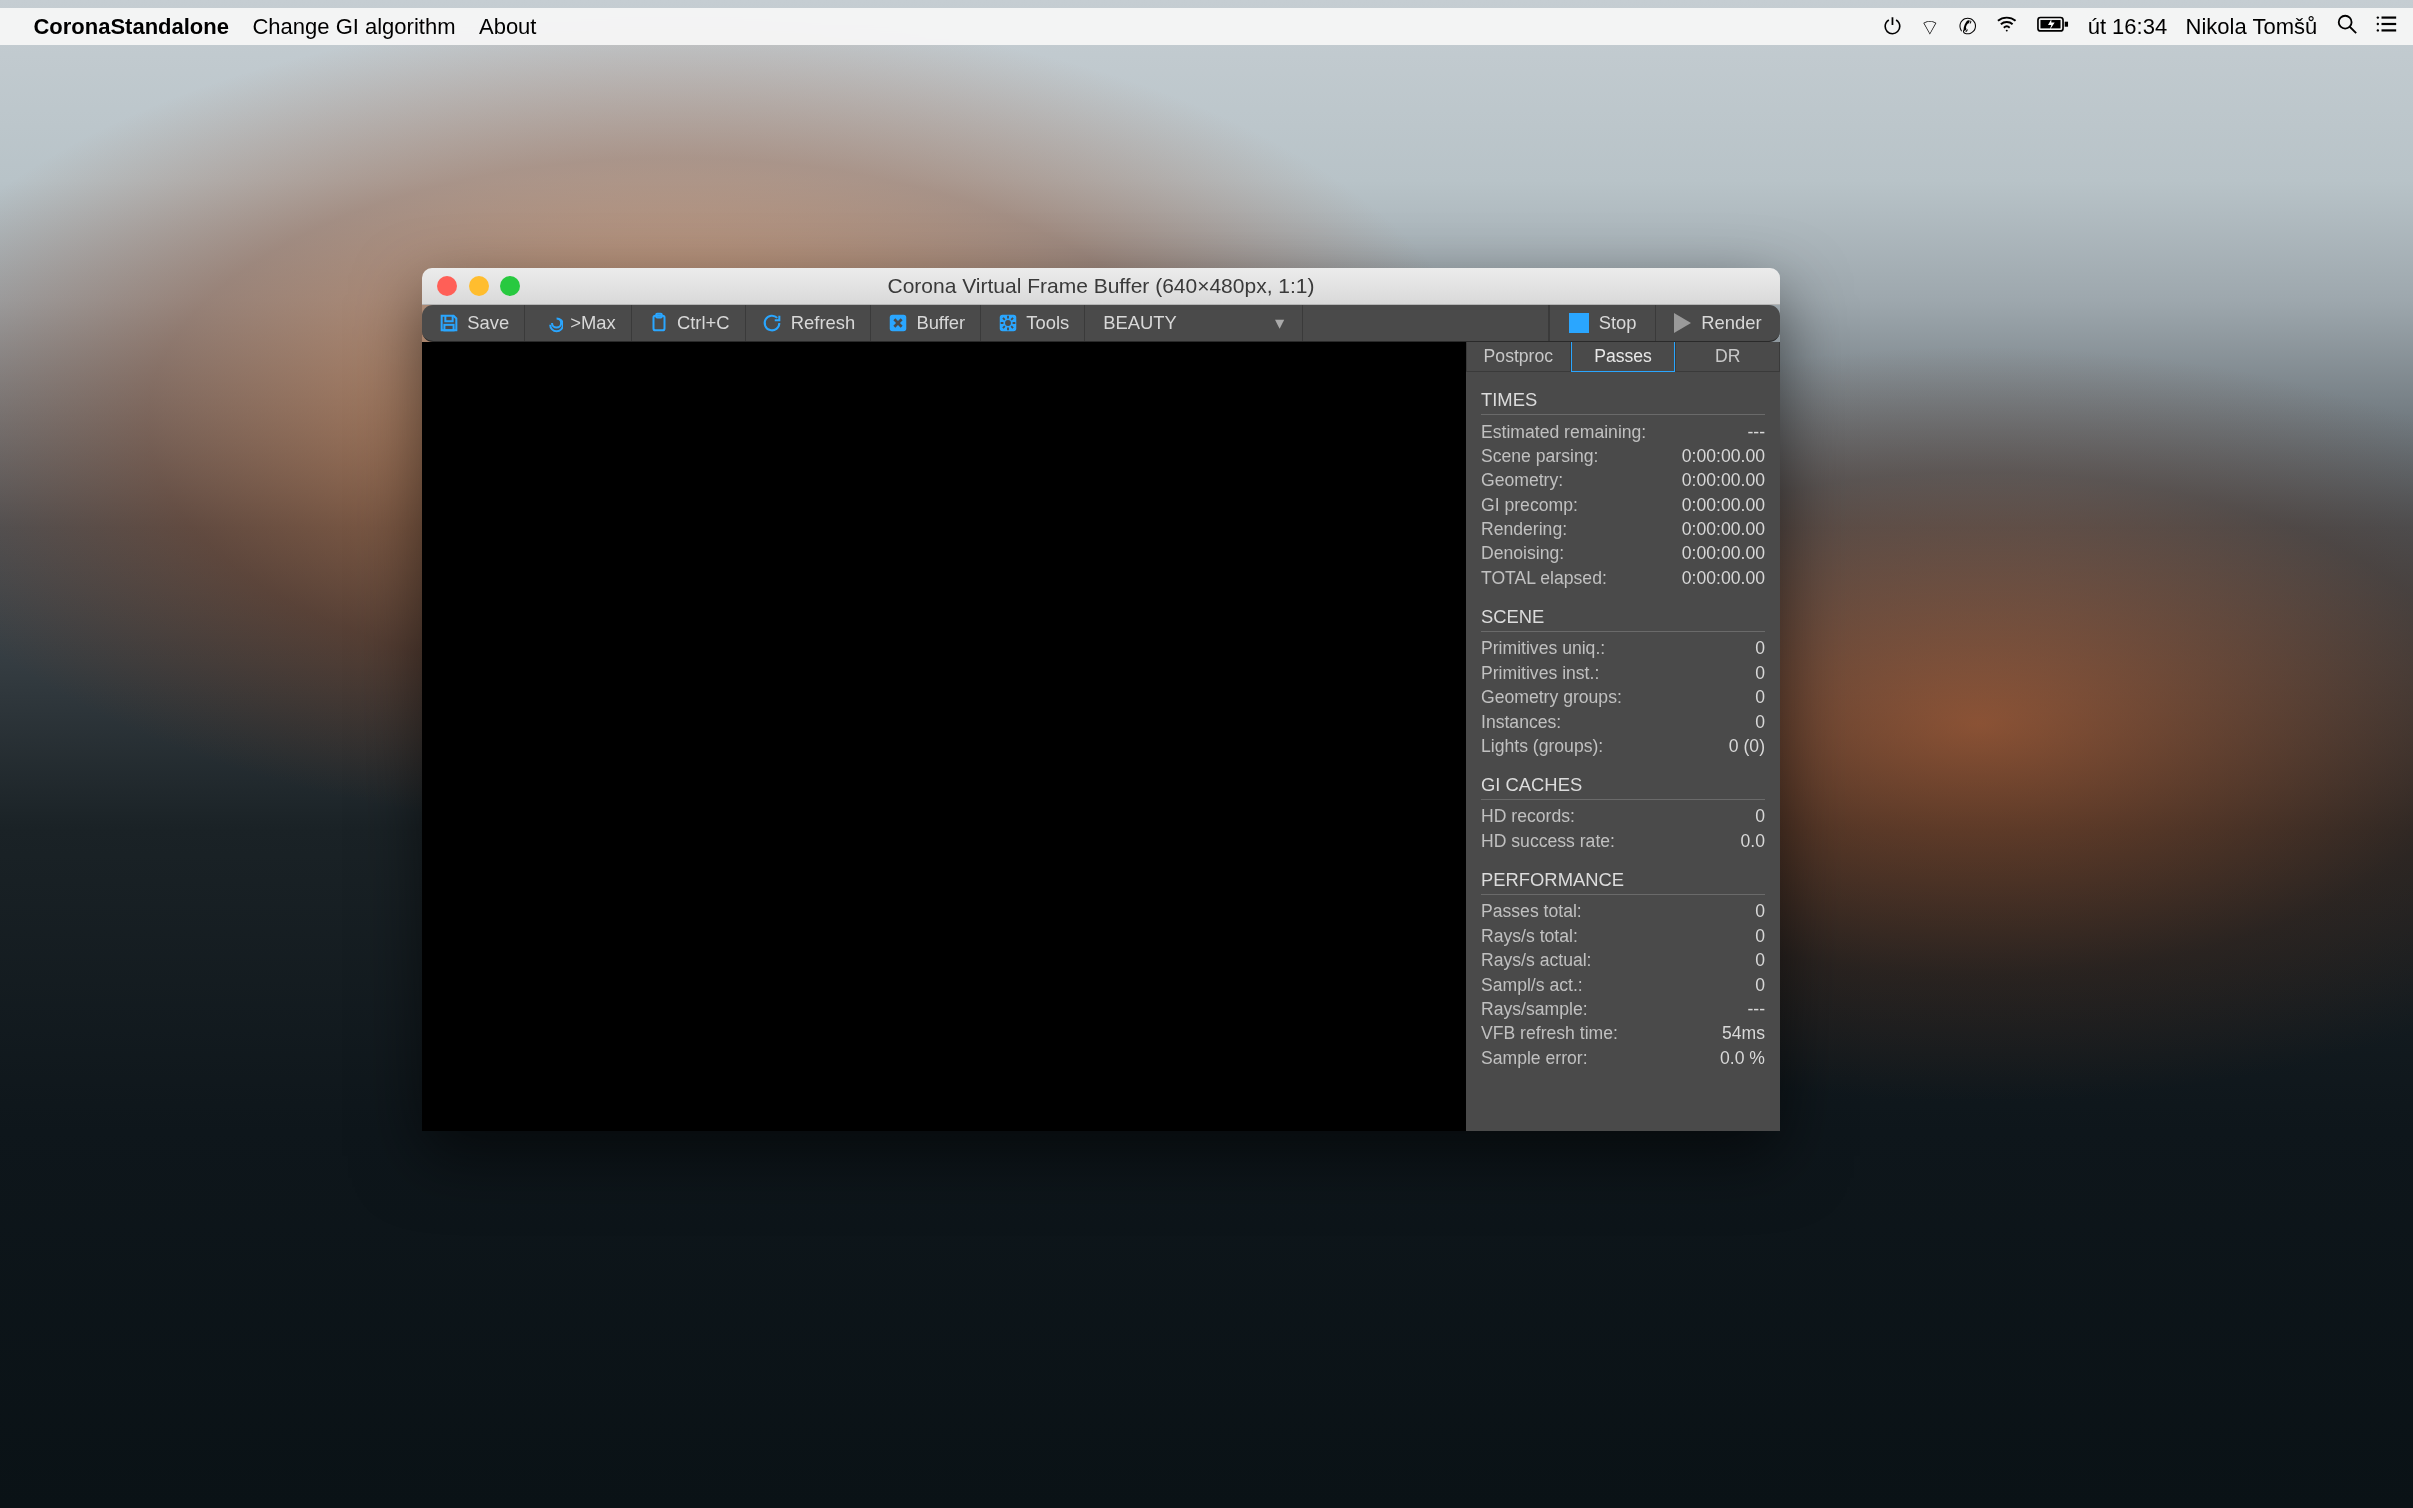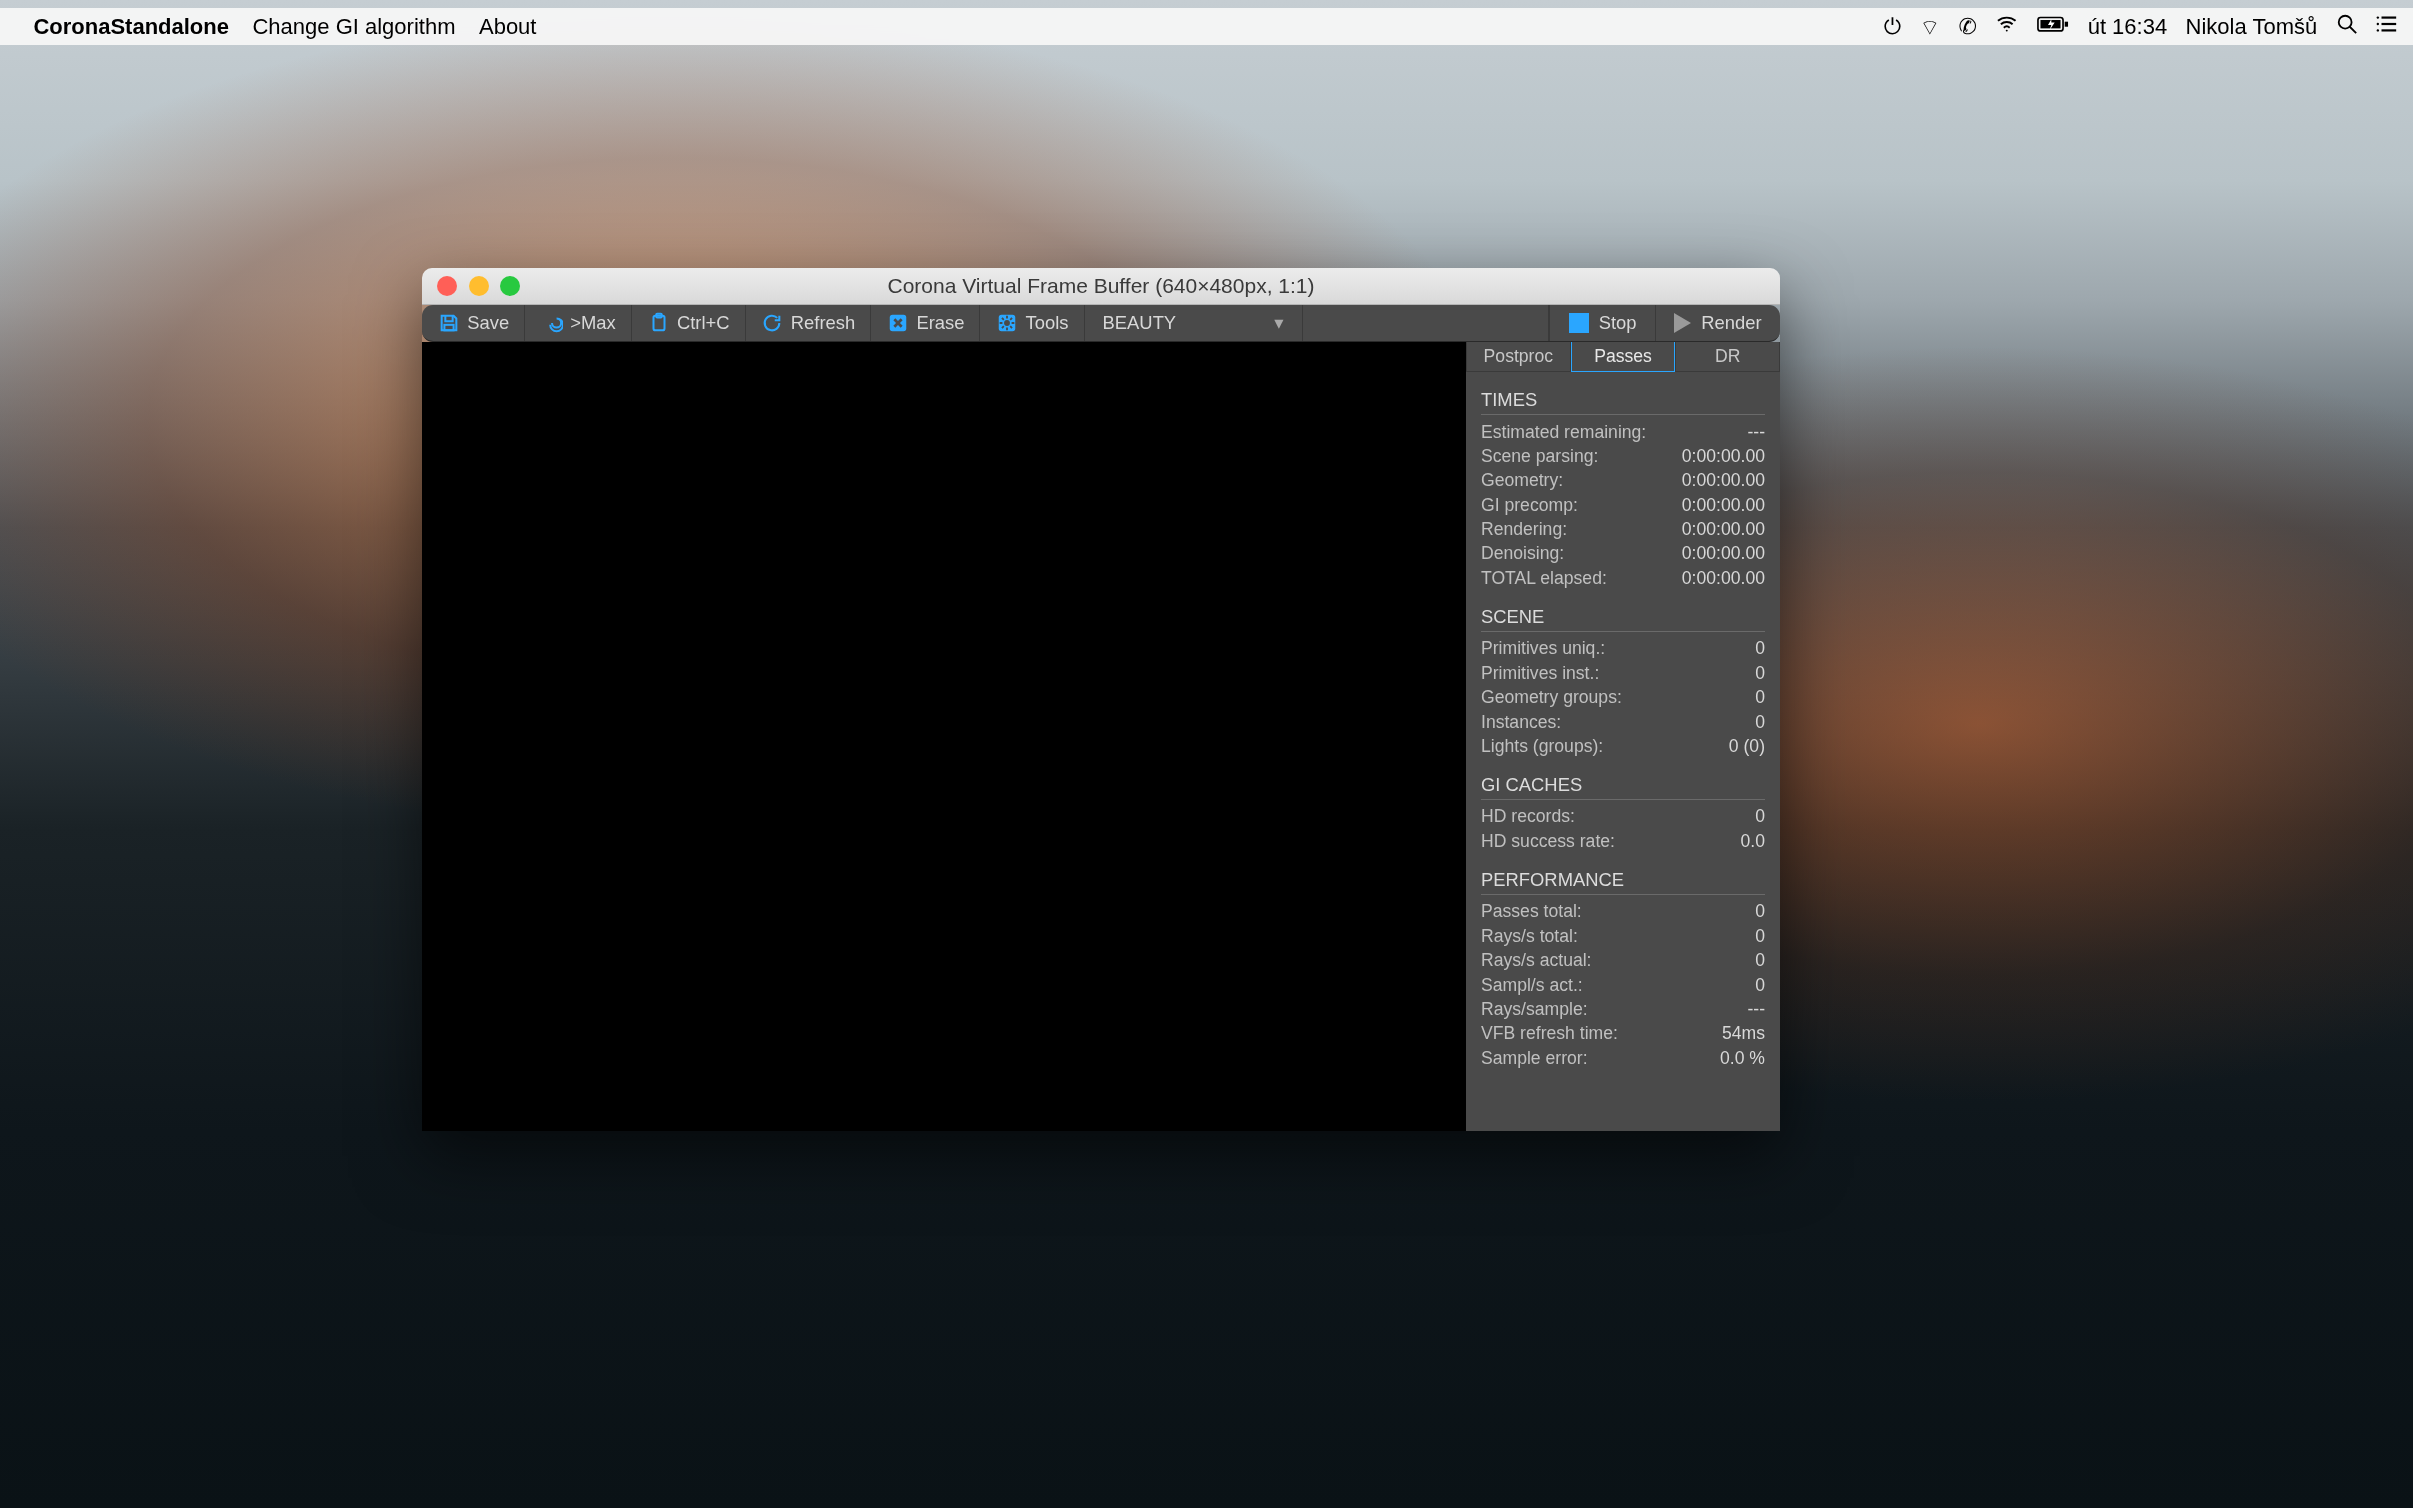--- a/index.html
+++ b/index.html
@@ -195,21 +195,21 @@
         </span>
       <span>Refresh</span>
     </div>
     <div class="tb-btn">
       <span class="ic fill">
           <svg viewBox="0 0 24 24">
             <rect x="3" y="3" width="18" height="18" rx="3" fill="#2aa6ff"></rect>
             <path d="M8 8l8 8M16 8l-8 8" stroke="#4a4a4a" stroke-width="3" fill="none"></path>
           </svg>
         </span>
-      <span>Erase</span>
+      <span>Buffer</span>
     </div>
     <div class="tb-btn">
       <span class="ic fill">
           <svg viewBox="0 0 24 24">
             <rect x="3" y="3" width="18" height="18" rx="3" fill="#2aa6ff"></rect>
             <circle cx="12" cy="12" r="3.2" fill="#4a4a4a"></circle>
             <g stroke="#4a4a4a" stroke-width="2">
               <line x1="12" y1="4" x2="12" y2="7"></line>
               <line x1="12" y1="17" x2="12" y2="20"></line>
               <line x1="4" y1="12" x2="7" y2="12"></line>

